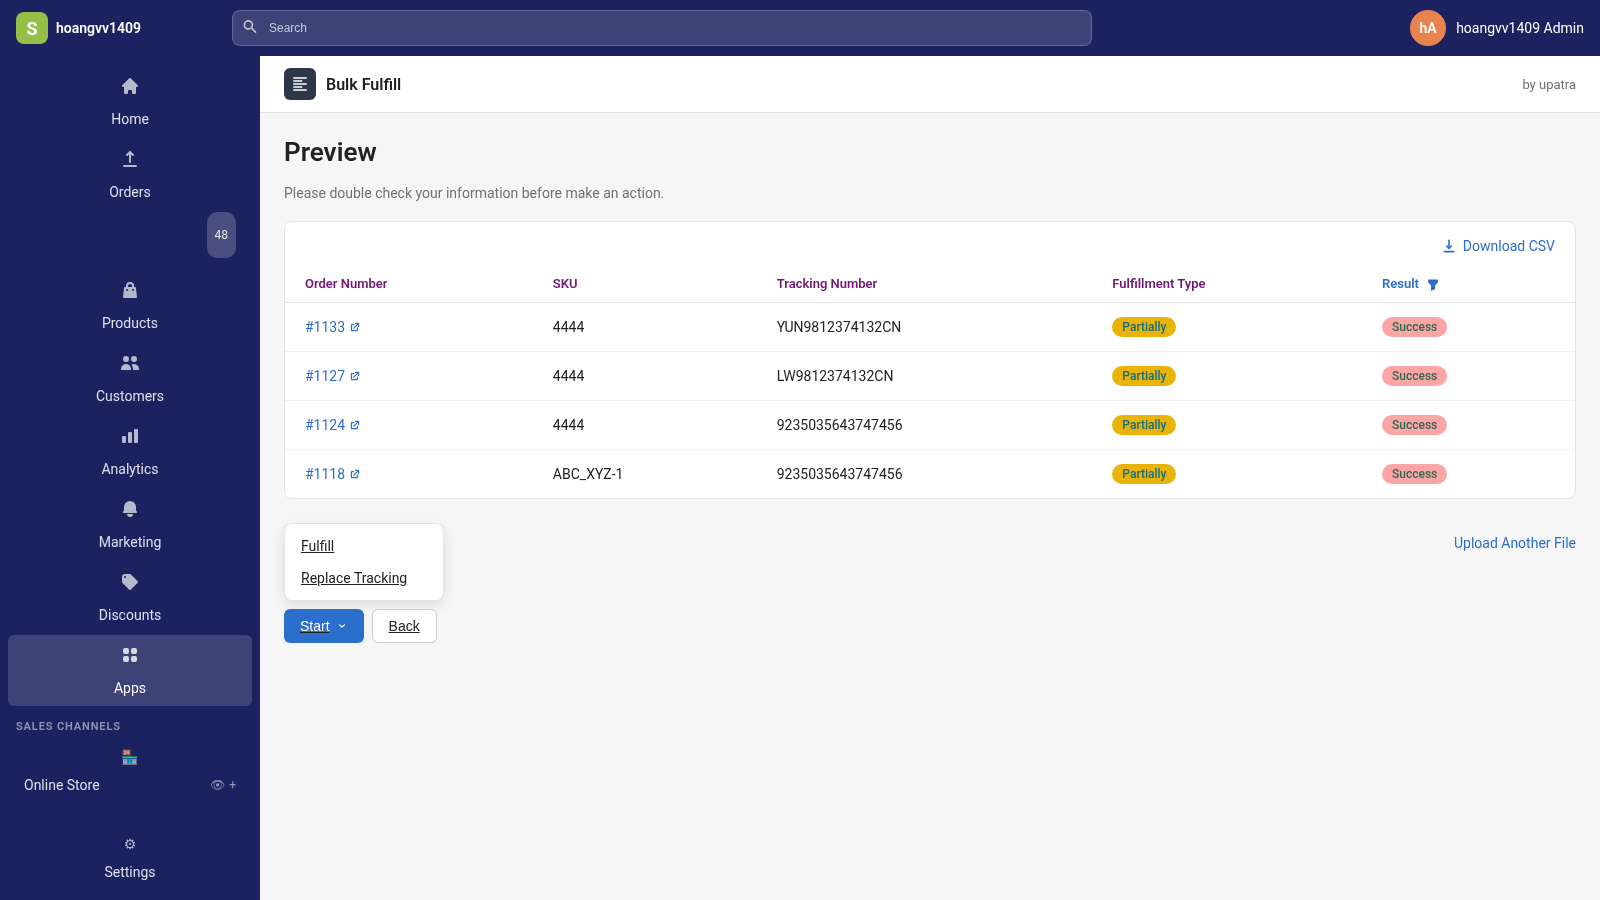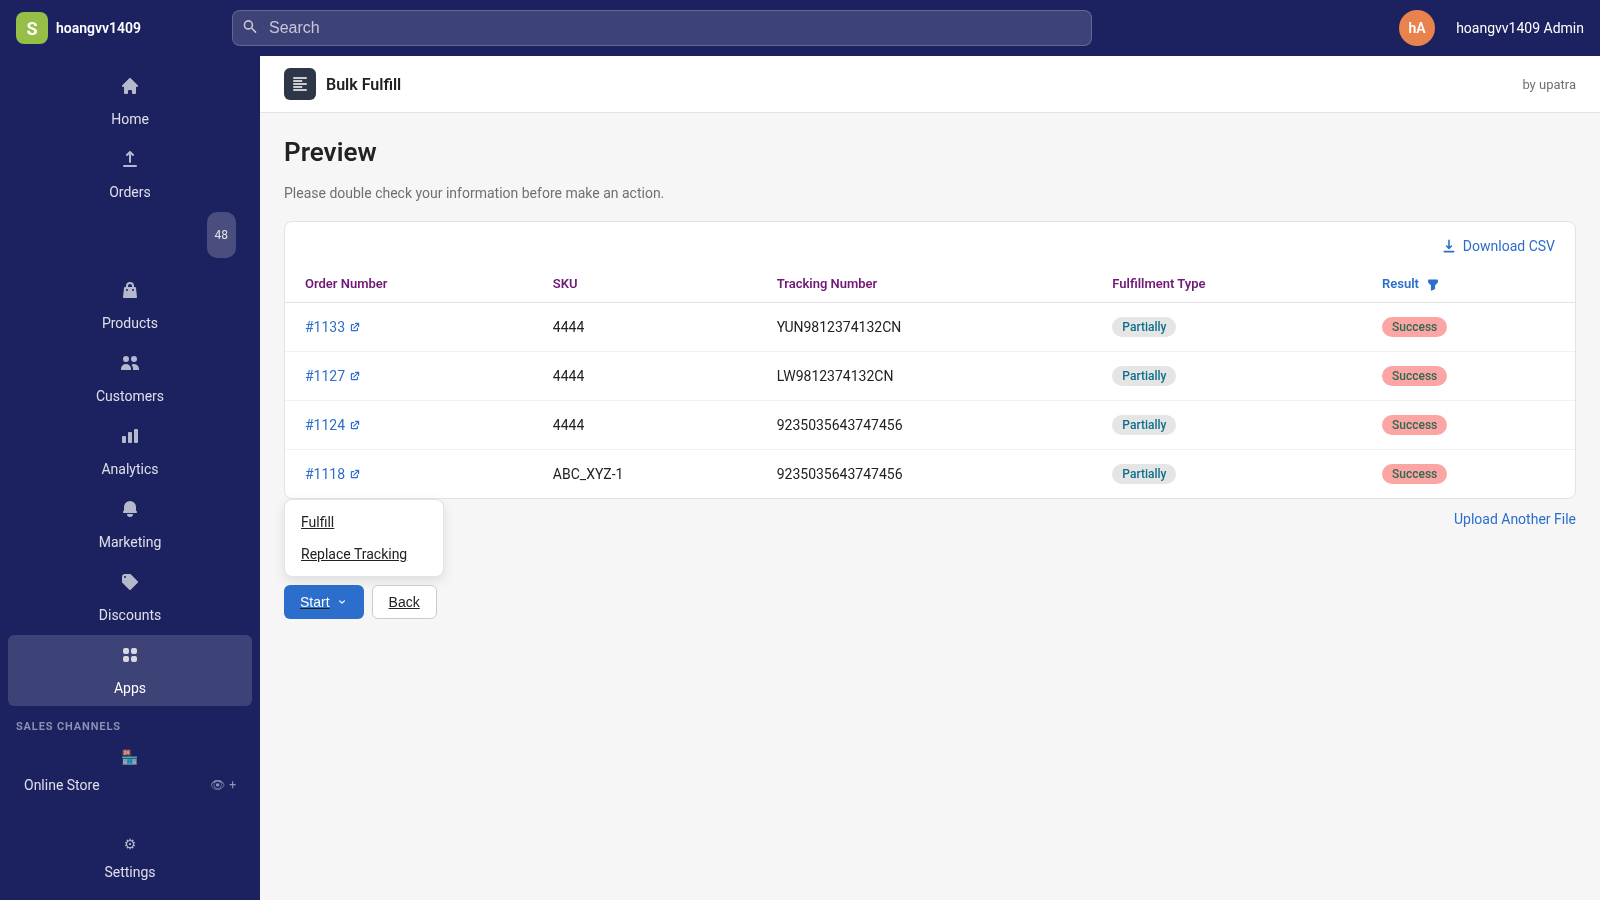--- a/index.html
+++ b/index.html
@@ -44,36 +44,36 @@
       position: relative;
     }
     .search-bar input {
       width: 100%;
       height: 36px;
       border-radius: 8px;
       border: 1px solid rgba(255,255,255,0.2);
       background: rgba(255,255,255,0.15);
       color: white;
       padding: 0 12px 0 36px;
-      font-size: 16px;
+      font-size: 12px;
       outline: none;
     }
     .search-bar input::placeholder { color: rgba(255,255,255,0.7); }
     .search-icon-wrap {
       position: absolute;
       left: 10px;
       top: 50%;
       transform: translateY(-50%);
       color: rgba(255,255,255,0.7);
     }
     .nav-right {
       margin-left: auto;
       display: flex;
       align-items: center;
-      gap: 21px;
+      gap: 10px;
       color: white;
     }
     .avatar {
       width: 36px;
       height: 36px;
       background: #e8834e;
       border-radius: 50%;
       display: flex;
       align-items: center;
       justify-content: center;
@@ -184,20 +184,21 @@
     .page-body { padding: 24px; }
     .page-title { font-size: 26px; font-weight: 600; margin-bottom: 18px; }
     .page-subtitle { color: #6d7175; font-size: 14px; margin-bottom: 20px; }
 
     
     .table-card {
       background: white;
       border-radius: 8px;
       border: 1px solid #e1e3e5;
       overflow: hidden;
+      margin-bottom: 24px;
     }
     .table-actions {
       display: flex;
       justify-content: flex-end;
       padding: 16px 20px 12px;
     }
     .download-csv {
       display: flex;
       align-items: center;
       gap: 6px;
@@ -236,21 +237,21 @@
       gap: 4px;
     }
     .badge {
       display: inline-block;
       padding: 3px 10px;
       border-radius: 20px;
       font-size: 12px;
       font-weight: 500;
     }
     .badge-partial {
-      background: #e5e5e5;
+      background: #eab308;
       color: #0d6e8a;
     }
     .badge-success {
       background: #fca5a5;
       color: #2d6a4f;
     }
 
     
     .bottom-area {
       display: flex;

